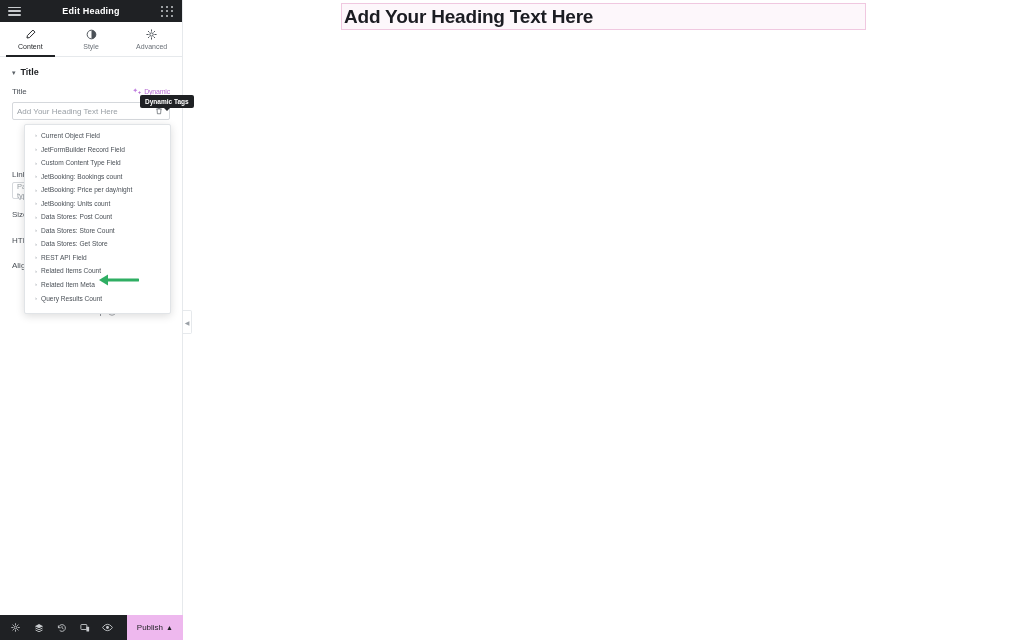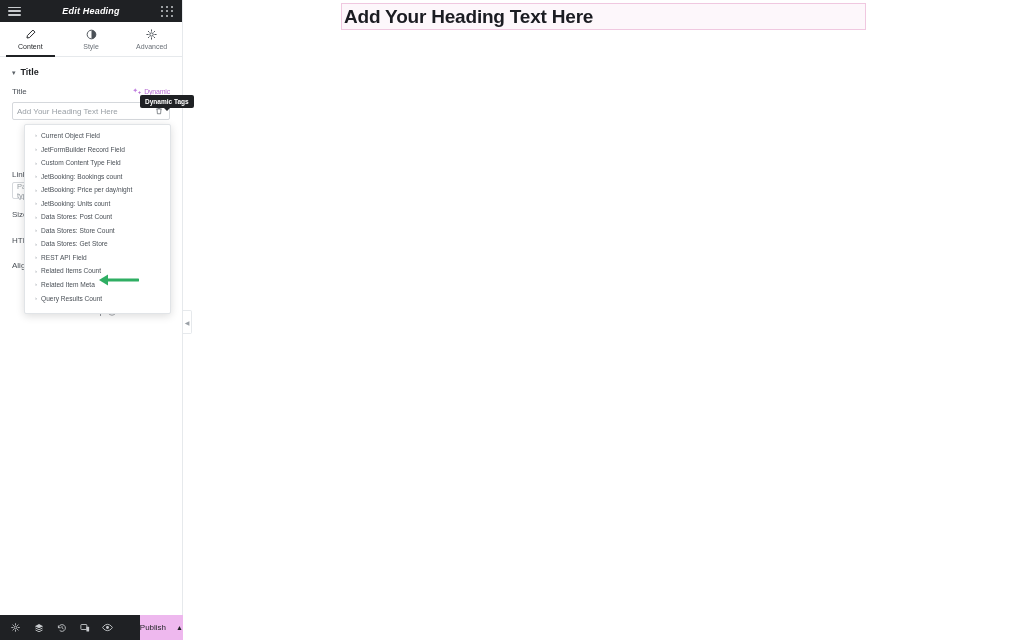--- a/index.html
+++ b/index.html
@@ -16,21 +16,20 @@
     position: absolute; left: 0; top: 0;
     width: 183px; height: 640px;
     background: #ffffff;
     border-right: 1px solid #e6e9ec;
     z-index: 20;
   }
   .panel-header {
     height: 22px; background: #1f2124;
     display: flex; align-items: center; justify-content: space-between;
     padding: 4px 8px;
-    font-style: italic;
   }
   .panel-header .title {
     color: #ffffff; font-size: 9px; font-weight: bold;
     letter-spacing: .2px;
     position: absolute; left: 0; right: 0; text-align: center;
     pointer-events: none;
   }
   .hdr-ico { width: 13px; height: 13px; position: relative; z-index: 2; cursor: pointer; }
   .hamburger span {
     display:block; height: 1.6px; background: #c8cbce; margin: 2.2px 0; border-radius: 1px;
@@ -129,21 +128,21 @@
 
   
   .bottombar {
     position:absolute; left:0; bottom:0; width:183px; height:25px;
     background:#1f2124; display:flex; align-items:center; z-index:30;
   }
   .bb-icons { display:flex; align-items:center; gap:0; padding-left:4px; }
   .bb-ico { width:23px; height:25px; display:flex; align-items:center; justify-content:center; cursor:pointer;}
   .publish {
     margin-left:auto; height:25px; background:#eeb8ee;
-    display:flex; align-items:center; gap:10px; padding:0 0; cursor:pointer;
+    display:flex; align-items:center; gap:3px; padding:0 10px; cursor:pointer;
   }
   .publish .plabel { font-size:8px; color:#1f2124; font-weight:500;}
   .publish .chev { font-size:7px; color:#1f2124; }
 
   
   .canvas {
     position:absolute; left:183px; top:0; right:0; bottom:0;
     background:#ffffff; overflow:hidden;
   }
   .heading-box {

